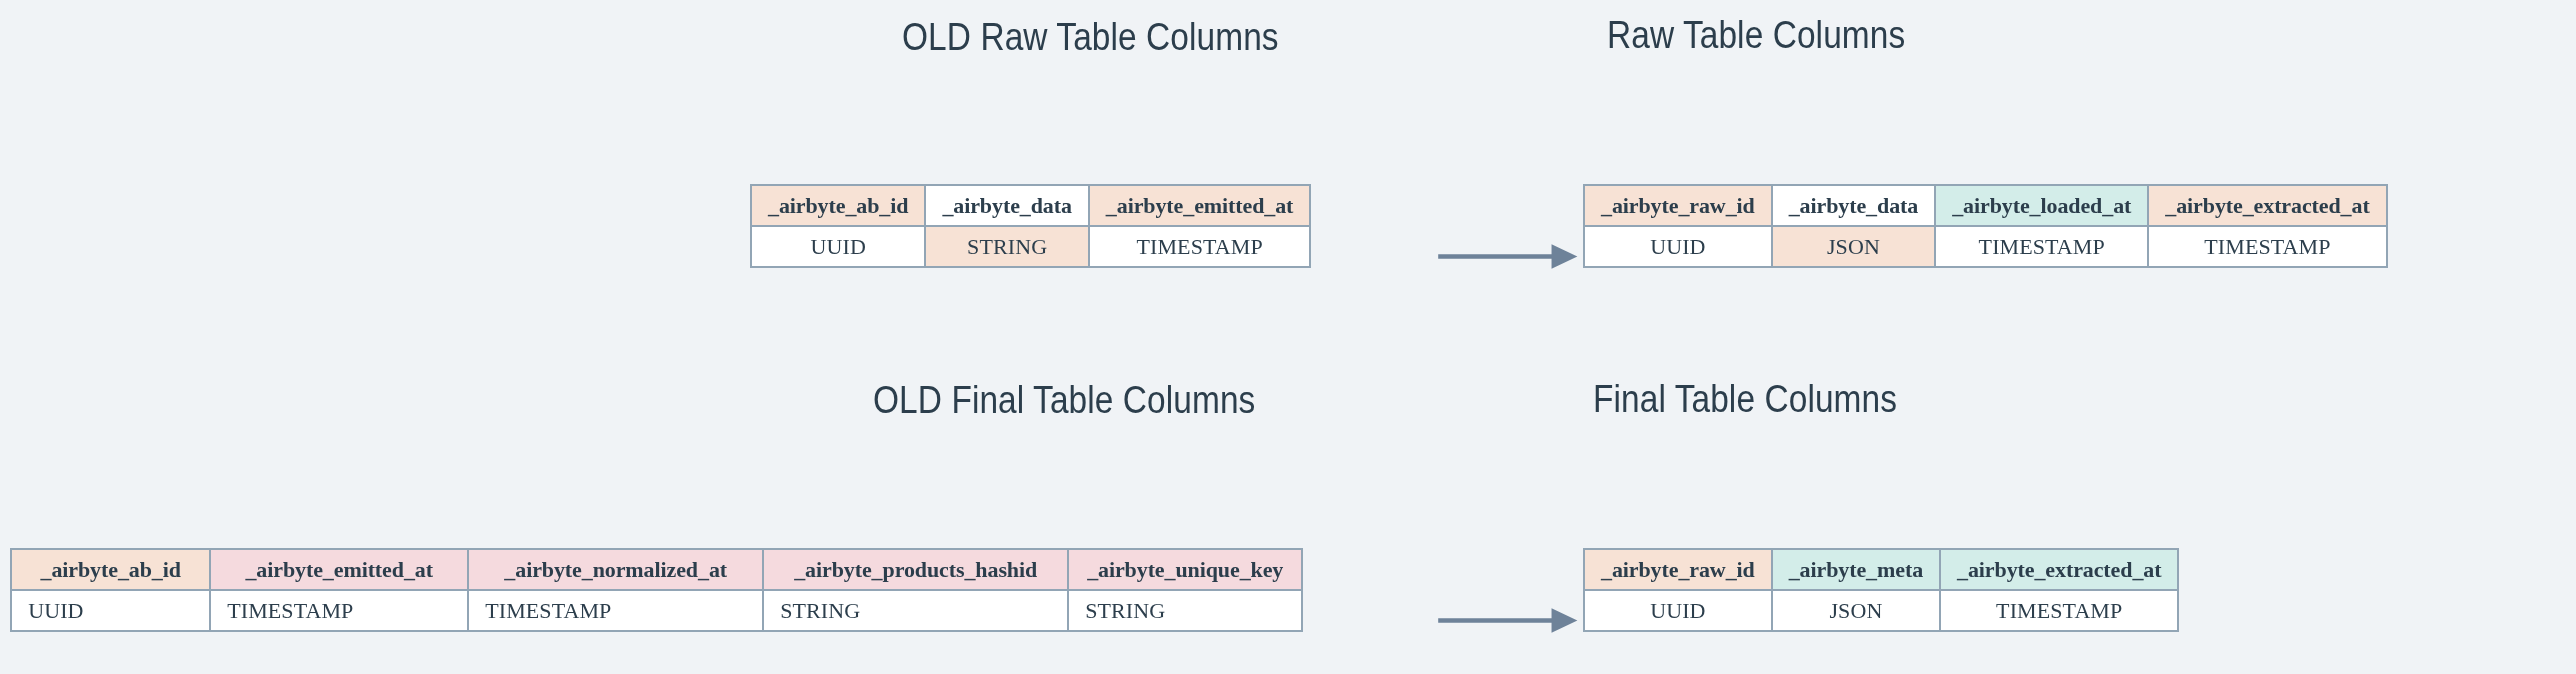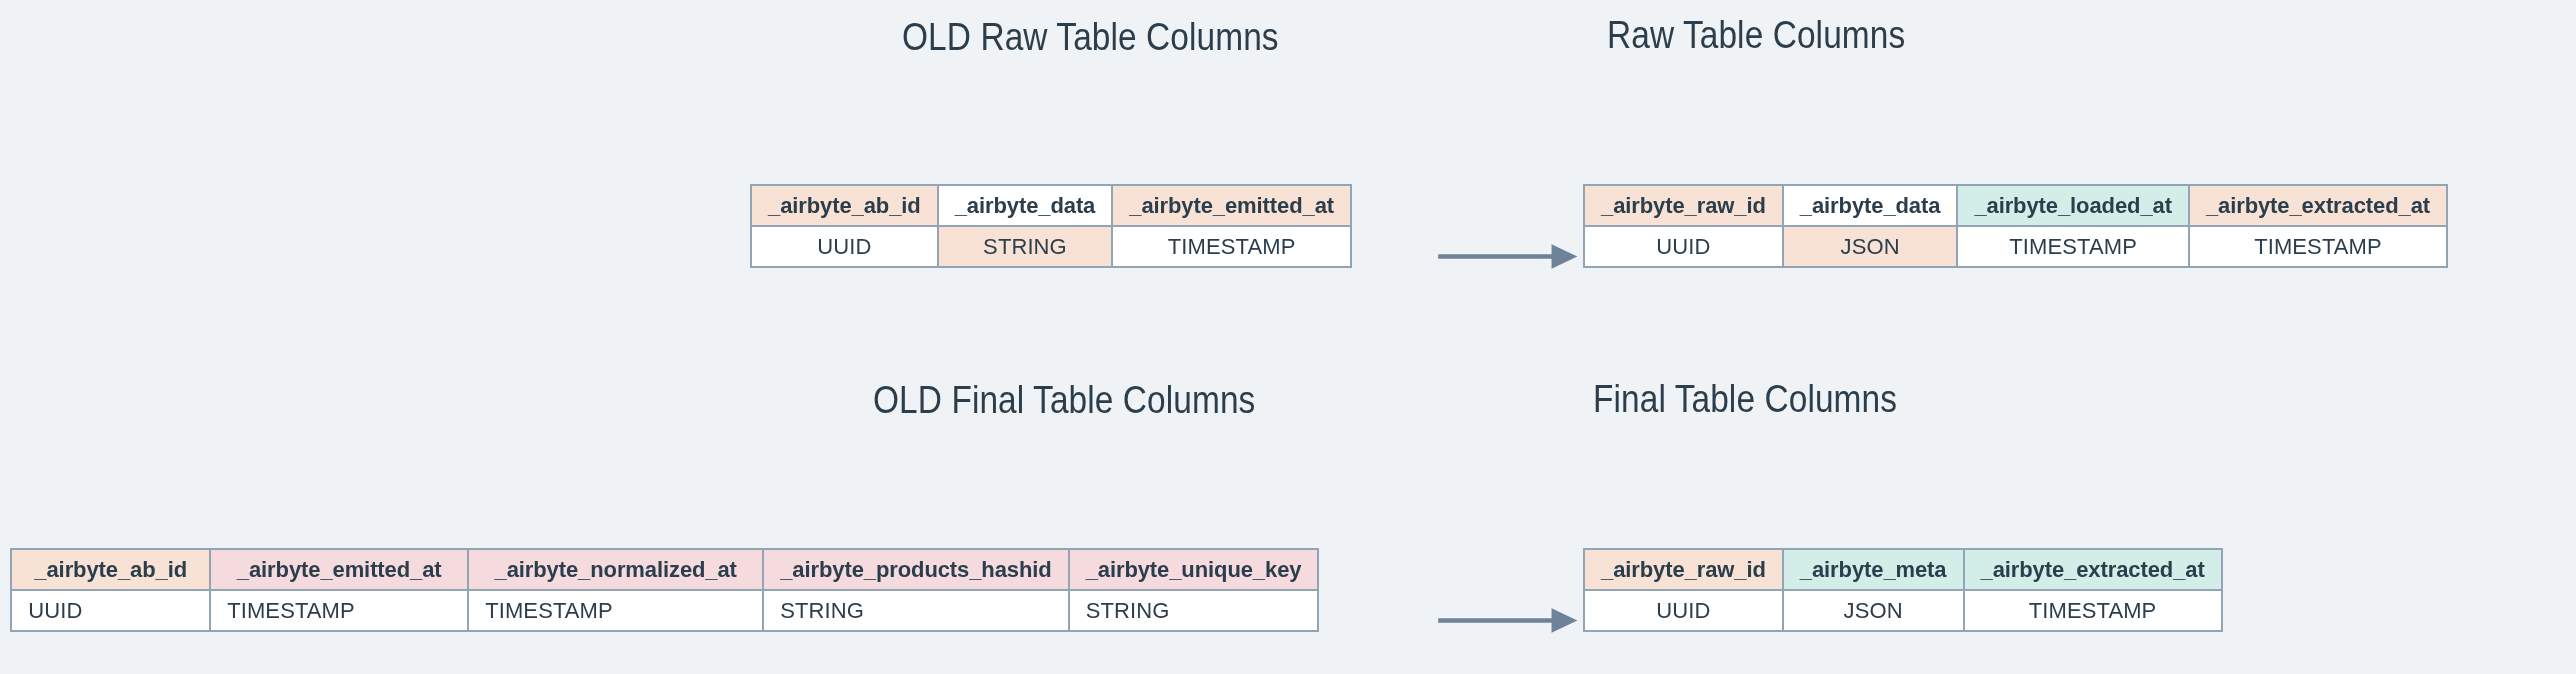--- a/index.html
+++ b/index.html
@@ -41,20 +41,21 @@
   #title-old-final { left: 873px; top: 381px; }
   #title-new-final { left: 1593px; top: 380px; }
 
   
   .tbl {
     position: absolute;
     border-collapse: collapse;
     background: #FFFFFF;
     box-sizing: border-box;
     table-layout: fixed;
+    font-family: Liberation Serif, serif;
   }
   .tbl td {
     border: 2.2px solid #92A5B5;
     box-sizing: border-box;
     padding: 0 16px;
     white-space: nowrap;
     font-size: 22px;
     color: #2C3E4C;
     background: #FFFFFF;
     height: 41px;

